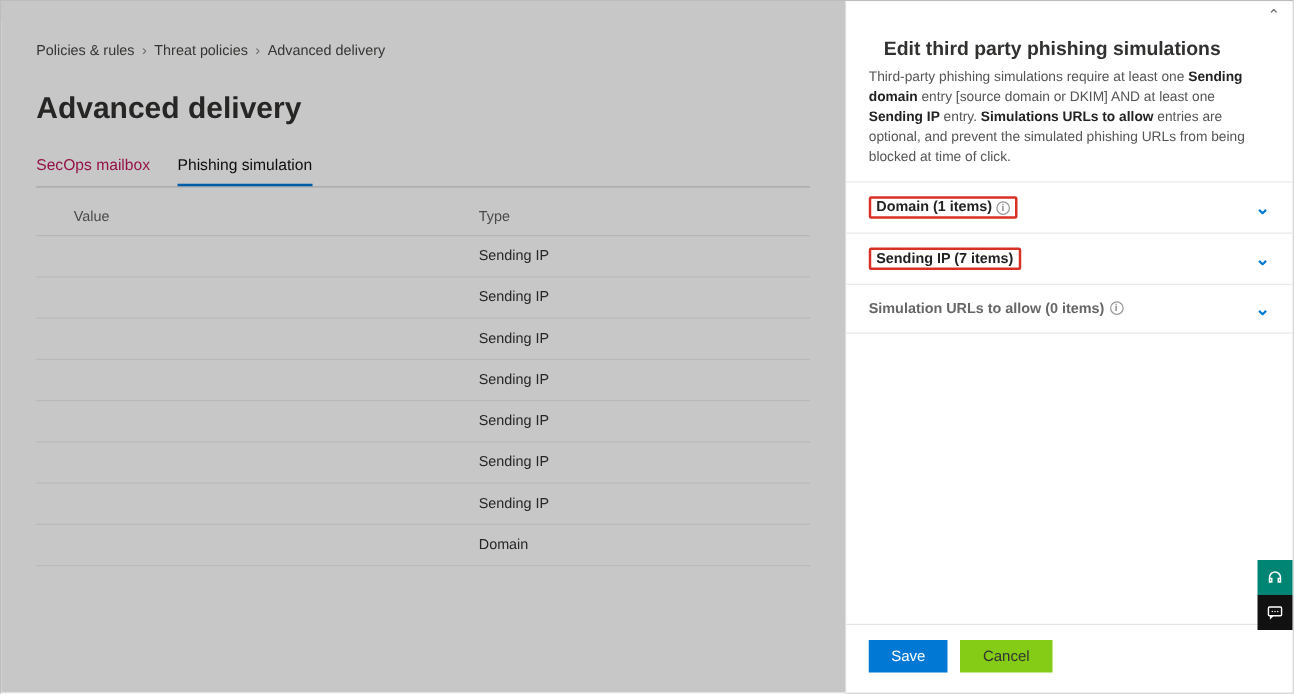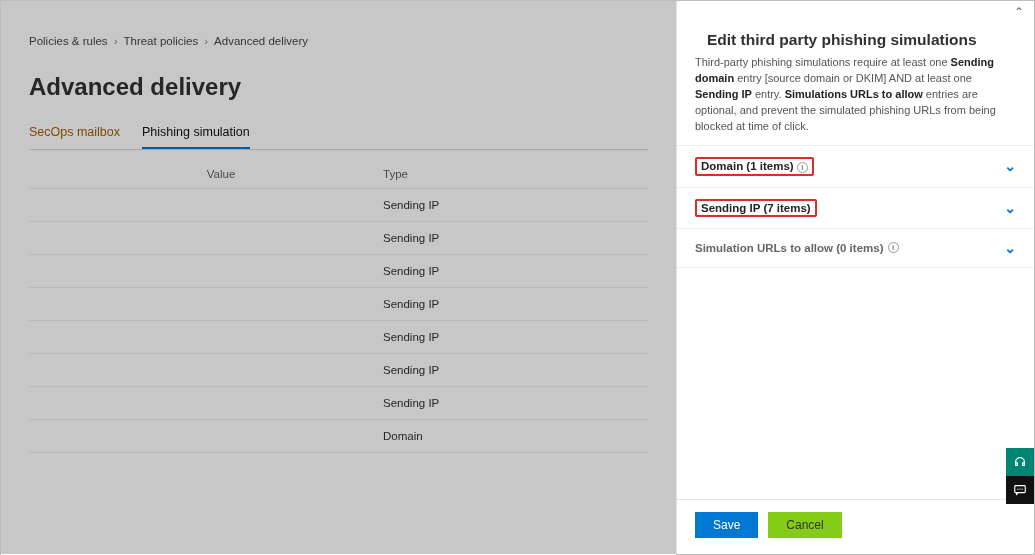--- a/index.html
+++ b/index.html
@@ -8,30 +8,30 @@
 
   
   .main-area { position: absolute; left:0; top:16px; width: 675px; height: 553px; background: #fff; padding: 18px 28px 0 28px; }
   .overlay-dim { position: absolute; left:0; top:0; width:675px; height:553px; background: rgba(0,0,0,0.22); pointer-events:none; }
 
   .breadcrumb { font-size: 11.5px; color: #484644; display:flex; gap:6px; align-items:center; margin-bottom: 26px;}
   .breadcrumb .sep { color:#888; }
   .page-title { font-size: 24px; font-weight:600; margin-bottom: 18px; }
 
   .tabs { display:flex; gap: 22px; border-bottom: 1px solid #d6d6d6; margin-bottom: 12px;}
-  .tab { padding: 6px 0 8px 0; font-size: 12.5px; color:#a16207; cursor:pointer; }
+  .tab { padding: 6px 0 8px 0; font-size: 12.5px; color:#be185d; cursor:pointer; }
   .tab.active { color:#111; border-bottom: 2px solid #0078d4; font-weight:400; }
 
   .actions { display:flex; gap:18px; align-items:center; font-size:12px; color:#323130; margin-bottom: 12px; padding-left:4px;}
   .action { display:flex; gap:5px; align-items:center; cursor:pointer; }
   .icon { width:13px; height:13px; }
 
   .table { width:100%; }
   .thead { display:flex; font-size:11.5px; color:#605e5c; padding: 6px 0 8px 0; border-bottom:1px solid #eaeaea;}
-  .col-value { flex: 0 0 354px; padding-left: 30px; text-align: center;}
+  .col-value { flex: 0 0 354px; padding-left: 30px;}
   .col-type { flex: 1; }
   .trow { display:flex; font-size:11.5px; color:#323130; padding: 10px 0; border-bottom:1px solid #eee;}
 
   
   .side-panel { position:absolute; right:0; top:0; width:358px; height:553px; background:#fff; border-left:1px solid #e0e0e0; display:flex; flex-direction:column;}
   .panel-top { position:relative; padding: 6px 18px 0 18px; }
   .close-x { position:absolute; top:4px; right:10px; font-size:12px; color:#666; cursor:pointer;}
   .panel-title { font-size:15.5px; font-weight:600; margin: 24px 0 6px 12px;}
   .panel-desc { font-size:11px; color:#555; line-height:1.45; margin-bottom:10px;}
   .panel-desc .b { font-weight:600; color:#222;}

